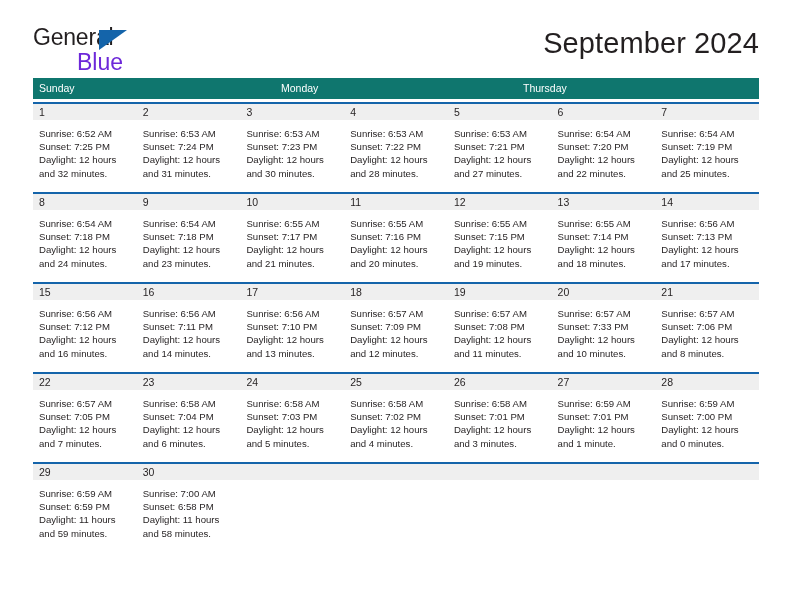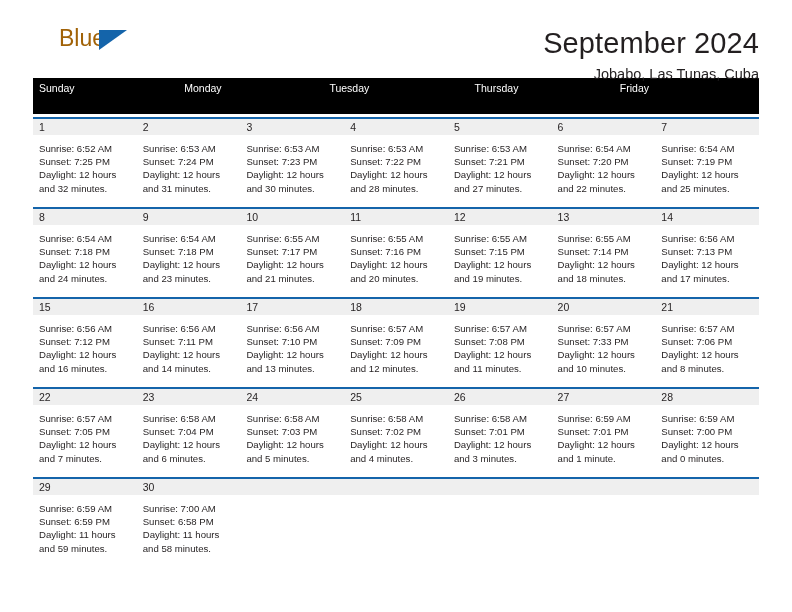--- a/index.html
+++ b/index.html
@@ -41,23 +41,23 @@
   }
   .brand-general {
     font-size: 23px;
     color: #231f20;
     letter-spacing: -0.2px;
     display: block;
     height: 24px;
   }
   .brand-blue {
     font-size: 23px;
-    color: #a16207;
+    color: #6d28d9;
     display: block;
-    margin-left: 26px;
+    margin-left: 44px;
     margin-top: 1px;
   }
   .brand-tri {
     position: absolute;
     left: 66px;
     top: 4px;
     width: 0;
     height: 0;
     border-left: 28px solid #1464aa;
     border-bottom: 20px solid transparent;
@@ -82,22 +82,22 @@
   }
 
   
   .calendar {
     width: 726px;
     margin-top: 6px;
   }
 
   .dow-row {
     display: flex;
-    background: #000000;
-    height: 36px;
+    background: #0f766e;
+    height: 21px;
     justify-content: space-between;
   }
   .dow-cell {
     flex: 1 1 0;
     color: #ffffff;
     font-size: 10.5px;
     line-height: 21px;
     padding-left: 6px;
     box-sizing: border-box;
   }
@@ -138,39 +138,37 @@
   }
 </style>
 </head>
 <body>
 
 <div class="page">
 
   <div class="top-bar">
 
     <div class="brand">
+      <span class="brand-general">General</span>
       <span class="brand-tri"></span>
       <span class="brand-blue">Blue</span>
     </div>
 
     <div class="title-block">
       <div class="cal-title">September 2024</div>
-      <div class="cal-subtitle">Jobabo, Las Tunas, Cuba</div>
     </div>
 
   </div>
 
   <div class="calendar">
 
     <div class="dow-row">
       <div class="dow-cell">Sunday</div>
       <div class="dow-cell">Monday</div>
-      <div class="dow-cell">Tuesday</div>
       <div class="dow-cell">Thursday</div>
-      <div class="dow-cell">Friday</div>
     </div>
 
     <div id="weeks-host">
         <div class="week-row first">
           <div class="day-cell">
             <div class="day-num">1</div>
             <div class="day-body">
               <div class="day-line">Sunrise: 6:52 AM</div>
               <div class="day-line">Sunset: 7:25 PM</div>
               <div class="day-line">Daylight: 12 hours</div>

